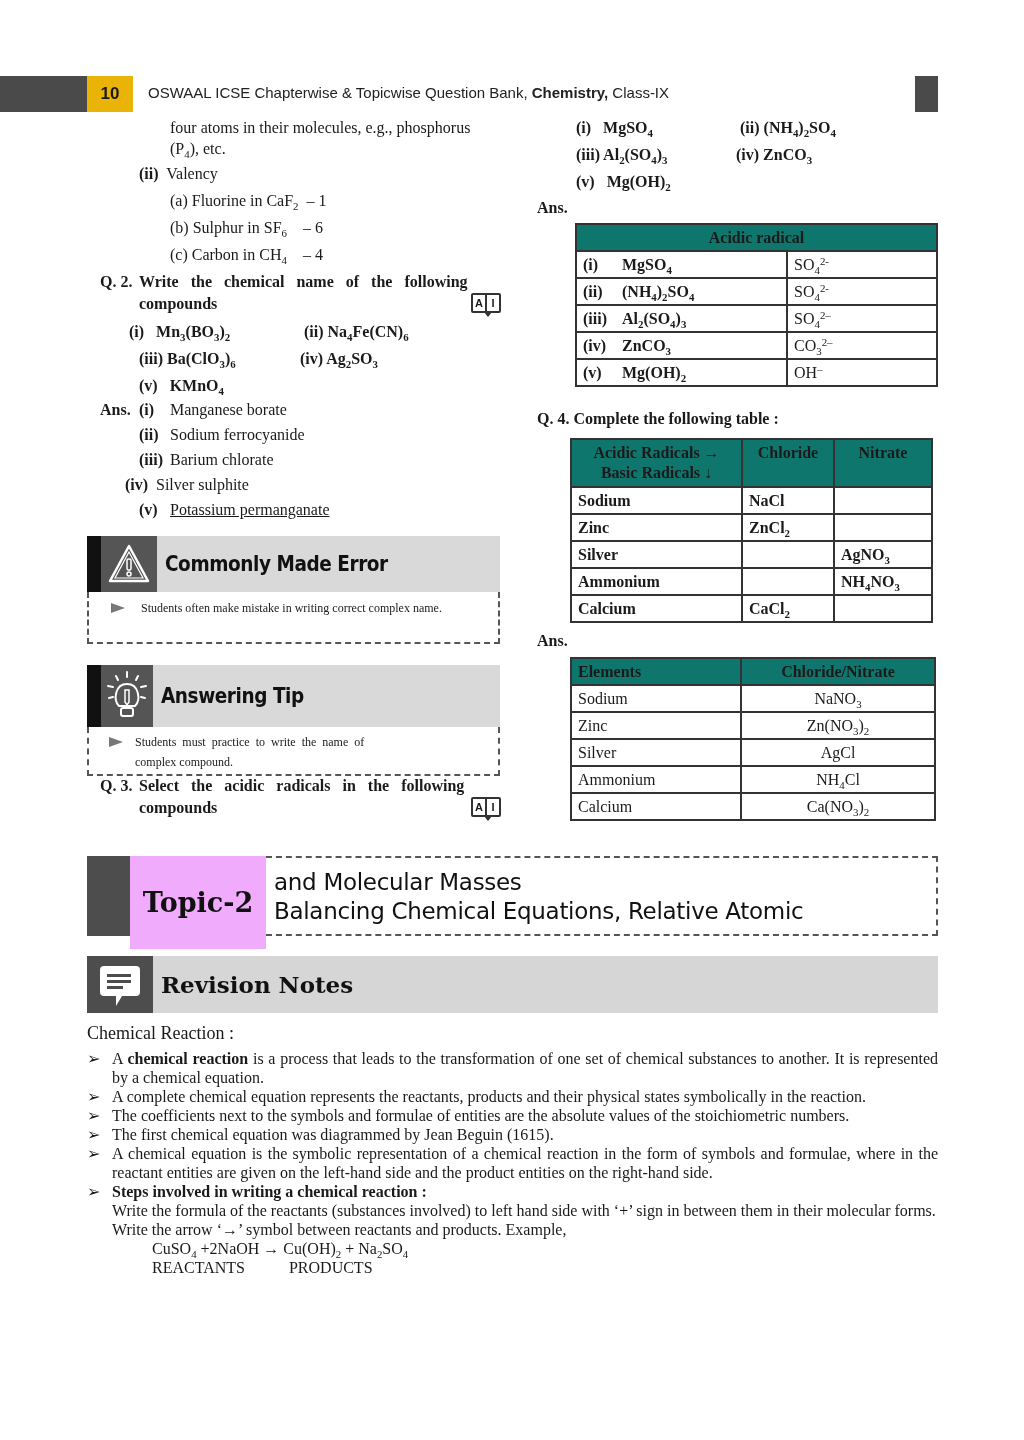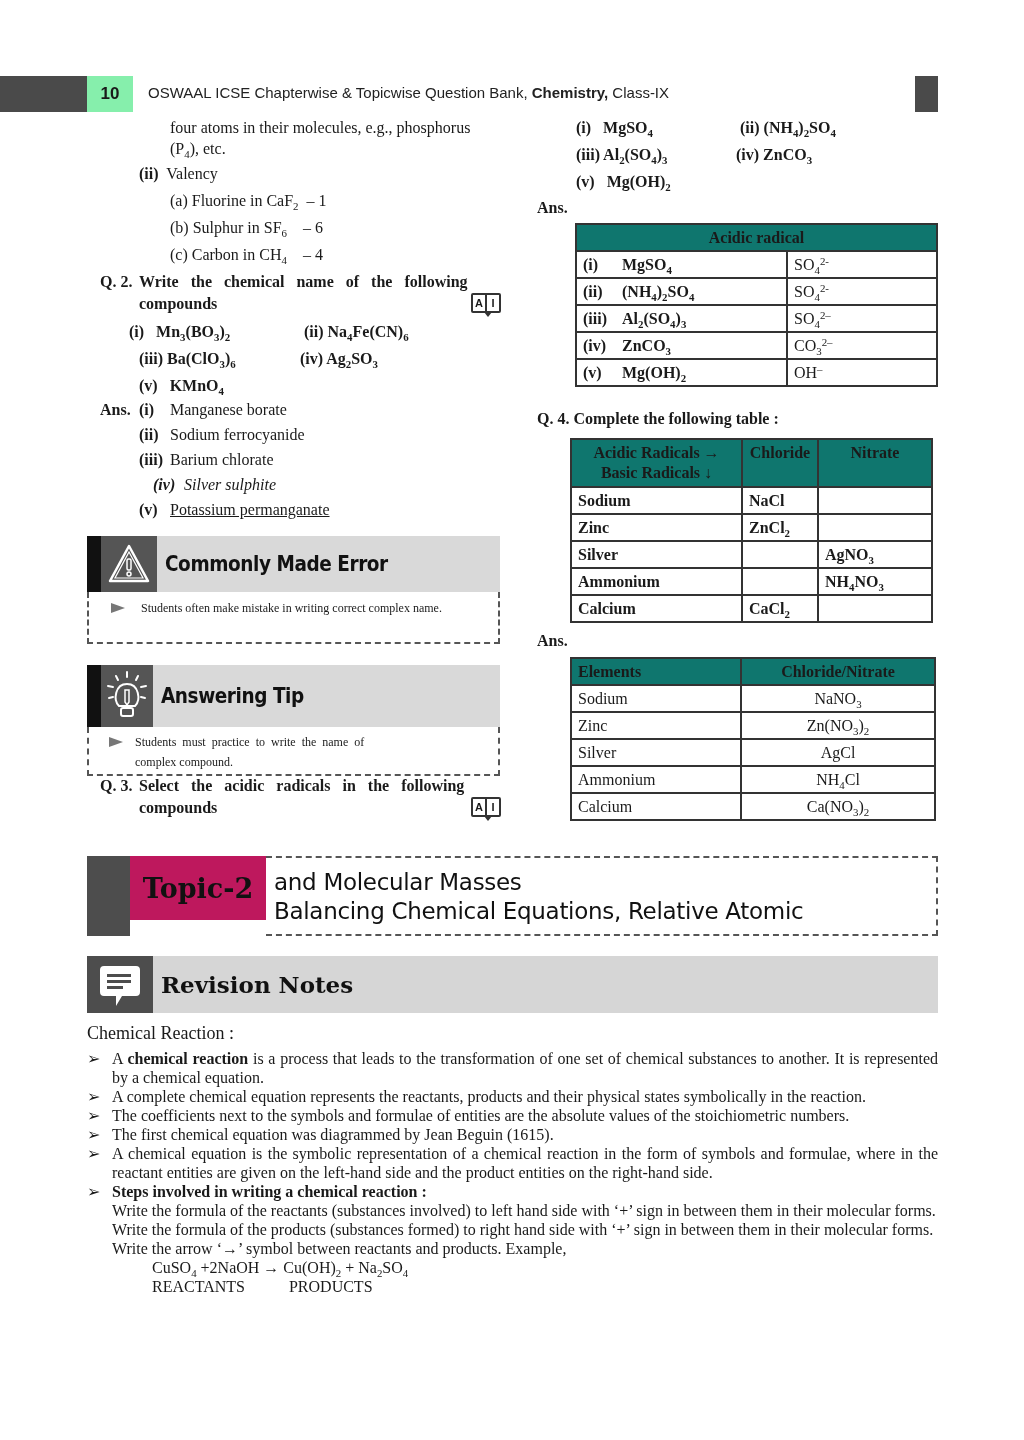--- a/index.html
+++ b/index.html
@@ -5,21 +5,21 @@
   * { box-sizing: border-box; margin: 0; padding: 0; }
   html, body { width: 1024px; height: 1440px; background: #ffffff; overflow: hidden; }
   body { position: relative; font-family: "Liberation Serif", "DejaVu Serif", serif; color: #1a1a1a; font-size: 16px; }
   .abs { position: absolute; }
   sub { font-size: 0.68em; vertical-align: -0.35em; line-height: 0; }
   sup { font-size: 0.68em; vertical-align: 0.5em; line-height: 0; }
   b, .b { font-weight: bold; }
 
   
   .hdr-dark { left: 0; top: 76px; width: 87px; height: 36px; background: #4a4a4a; }
-  .hdr-num { left: 87px; top: 76px; width: 46px; height: 36px; background: #86efac; font-family: "Liberation Sans", "DejaVu Sans", sans-serif; font-weight: bold; font-size: 17px; display: flex; align-items: center; justify-content: center; }
+  .hdr-num { left: 87px; top: 76px; width: 46px; height: 36px; background: #eab308; font-family: "Liberation Sans", "DejaVu Sans", sans-serif; font-weight: bold; font-size: 17px; display: flex; align-items: center; justify-content: center; }
   .hdr-title { left: 148px; top: 84px; font-family: "Liberation Sans", "DejaVu Sans", sans-serif; font-size: 15px; color: #222; white-space: nowrap; }
   .hdr-right { left: 915px; top: 76px; width: 23px; height: 36px; background: #4a4a4a; }
 
   .line { position: absolute; white-space: nowrap; font-size: 16px; line-height: 20px; }
   .q-label { font-weight: bold; }
   .ai-badge { position: absolute; width: 30px; height: 20px; border: 2px solid #333; border-radius: 2px; display: flex; font-family: "Liberation Sans", sans-serif; font-size: 11px; font-weight: bold; }
   .ai-badge span { flex: 1; display: flex; align-items: center; justify-content: center; }
   .ai-badge span:first-child { border-right: 2px solid #333; }
   .ai-badge::after { content: ""; position: absolute; left: 11px; bottom: -6px; border-left: 4px solid transparent; border-right: 4px solid transparent; border-top: 5px solid #333; }
 
@@ -31,21 +31,21 @@
   .callout-body { position: absolute; left: 87px; width: 413px; border: 2px dashed #555; border-top: none; padding: 6px 18px 6px 20px; font-size: 12px; line-height: 20px; }
   .arrow-bullet { display: inline-block; width: 0; height: 0; border-top: 5px solid transparent; border-bottom: 5px solid transparent; border-left: 14px solid #777; margin-right: 10px; vertical-align: 1px; }
 
   
   table { border-collapse: collapse; position: absolute; font-size: 16px; }
   td, th { border: 2px solid #333; padding: 0 6px; height: 27px; text-align: left; vertical-align: middle; white-space: nowrap; }
   th { background: #0f766e; font-weight: bold; }
 
   
   .topic-dark { left: 87px; top: 856px; width: 43px; height: 80px; background: #4d4d4d; }
-  .topic-label { left: 130px; top: 856px; width: 136px; height: 64px; background: #be185d; display: flex; align-items: center; justify-content: center; font-family: "DejaVu Serif", serif; font-weight: bold; font-size: 27px; color: #111; text-align: center; }
+  .topic-label { left: 130px; top: 856px; width: 136px; height: 93px; background: #f0abfc; display: flex; align-items: center; justify-content: center; font-family: "DejaVu Serif", serif; font-weight: bold; font-size: 27px; color: #111; text-align: center; }
   .topic-box { left: 266px; top: 856px; width: 672px; height: 80px; border: 2px dashed #555; border-left: none; padding: 10px 8px; font-family: "DejaVu Sans", sans-serif; font-size: 23px; line-height: 29px; color: #111; letter-spacing: -0.3px; }
 
   .rev-dark { left: 87px; top: 956px; width: 66px; height: 57px; background: #4d4d4d; display: flex; align-items: center; justify-content: center; }
   .rev-bar { left: 153px; top: 956px; width: 785px; height: 57px; background: #d6d6d6; display: flex; align-items: center; padding-left: 8px; font-family: "DejaVu Serif", serif; font-weight: bold; font-size: 23px; color: #111; }
 
   .notes { left: 87px; top: 1024px; width: 851px; font-size: 16px; line-height: 19px; }
   .notes-head { font-size: 18px; margin-bottom: 6px; }
   .note { position: relative; padding-left: 25px; text-align: justify; margin-bottom: 0px; }
   .note .bul { position: absolute; left: 0; top: 0; }
   .indent { padding-left: 25px; }
@@ -77,21 +77,21 @@
 <div class="line b" style="left:129px; top:322px;"><span>(i)</span>&nbsp;&nbsp; Mn<sub>3</sub>(BO<sub>3</sub>)<sub>2</sub></div>
 <div class="line b" style="left:304px; top:322px;"><span>(ii)</span> Na<sub>4</sub>Fe(CN)<sub>6</sub></div>
 <div class="line b" style="left:139px; top:349px;"><span>(iii)</span> Ba(ClO<sub>3</sub>)<sub>6</sub></div>
 <div class="line b" style="left:300px; top:349px;"><span>(iv)</span> Ag<sub>2</sub>SO<sub>3</sub></div>
 <div class="line b" style="left:139px; top:376px;"><span>(v)</span>&nbsp;&nbsp; KMnO<sub>4</sub></div>
 
 <div class="line q-label" style="left:100px; top:400px;">Ans.</div>
 <div class="line" style="left:139px; top:400px;"><b style="display:inline-block;width:31px">(i)</b><span>Manganese borate</span></div>
 <div class="line" style="left:139px; top:425px;"><b style="display:inline-block;width:31px">(ii)</b><span>Sodium ferrocyanide</span></div>
 <div class="line" style="left:139px; top:450px;"><b style="display:inline-block;width:31px">(iii)</b><span>Barium chlorate</span></div>
-<div class="line" style="left:153px; top:475px;font-style:italic;"><b style="display:inline-block;width:31px">(iv)</b><span>Silver sulphite</span></div>
+<div class="line" style="left:125px; top:475px;"><b style="display:inline-block;width:31px">(iv)</b><span>Silver sulphite</span></div>
 <div class="line" style="left:139px; top:500px;text-decoration:underline;"><b style="display:inline-block;width:31px">(v)</b><span>Potassium permanganate</span></div>
 
 <div class="callout-head" style="top:536px;">
   <div class="callout-black"></div>
   <div class="callout-icon">
     <svg width="44" height="42" viewBox="0 0 44 42">
         <path d="M22 3 L41 38 L3 38 Z" fill="none" stroke="#fff" stroke-width="2.5" stroke-linejoin="round"></path>
         <path d="M22 9 L36 35 L8 35 Z" fill="none" stroke="#fff" stroke-width="1.2"></path>
         <rect x="20" y="16" width="4" height="11" rx="1.5" fill="none" stroke="#fff" stroke-width="1.5"></rect>
         <circle cx="22" cy="31" r="2" fill="none" stroke="#fff" stroke-width="1.5"></circle>
@@ -178,21 +178,21 @@
 
 <div class="line b" style="left:537px; top:409px;">Q. 4. Complete the following table :</div>
 
 <table style="left:570px; top:438px; width:363px;">
   <tbody>
       <tr>
     <th style="width:171px; text-align:center; line-height:20px; padding:2px 20px; height:48px;">
           <div>Acidic Radicals →</div>
           <div>Basic Radicals ↓</div>
         </th>
-    <th style="width:76px; text-align:center; vertical-align:top; padding-top:4px;">Chloride</th>
+    <th style="width:92px; text-align:center; vertical-align:top; padding-top:4px;">Chloride</th>
     <th style="text-align:center; vertical-align:top; padding-top:4px;">Nitrate</th>
   </tr>
   <tr>
         <td class="b">Sodium</td>
         <td class="b">NaCl</td>
         <td></td>
       </tr>
   <tr>
         <td class="b">Zinc</td>
         <td class="b">ZnCl<sub>2</sub></td>
@@ -266,17 +266,16 @@
 
 <div class="abs notes">
   <div class="notes-head">Chemical Reaction :</div>
   <div class="note"><span class="bul">➢</span><span>A </span><b>chemical reaction</b><span> is a process that leads to the transformation of one set of chemical substances to another. It is represented by a chemical equation.</span></div>
   <div class="note"><span class="bul">➢</span><span>A complete chemical equation represents the reactants, products and their physical states symbolically in the reaction.</span></div>
   <div class="note"><span class="bul">➢</span><span>The coefficients next to the symbols and formulae of entities are the absolute values of the stoichiometric numbers.</span></div>
   <div class="note"><span class="bul">➢</span><span>The first chemical equation was diagrammed by Jean Beguin (1615).</span></div>
   <div class="note"><span class="bul">➢</span><span>A chemical equation is the symbolic representation of a chemical reaction in the form of symbols and formulae, where in the reactant entities are given on the left-hand side and the product entities on the right-hand side.</span></div>
   <div class="note"><span class="bul">➢</span><b>Steps involved in writing a chemical reaction :</b></div>
   <div class="indent" style="text-align:justify;">Write the formula of the reactants (substances involved) to left hand side with ‘+’ sign in between them in their molecular forms.</div>
-  <div class="indent" style="text-align:justify;">Write the formula of the products (substances formed) to right hand side with ‘+’ sign in between them in their molecular forms.</div>
   <div class="indent">Write the arrow ‘→’ symbol between reactants and products. Example,</div>
   <div class="eq">CuSO<sub>4</sub> +2NaOH → Cu(OH)<sub>2</sub> + Na<sub>2</sub>SO<sub>4</sub></div>
   <div class="eq"><span>REACTANTS</span><span style="display:inline-block;width:44px"></span><span>PRODUCTS</span></div>
 </div>
 
 </body></html>

